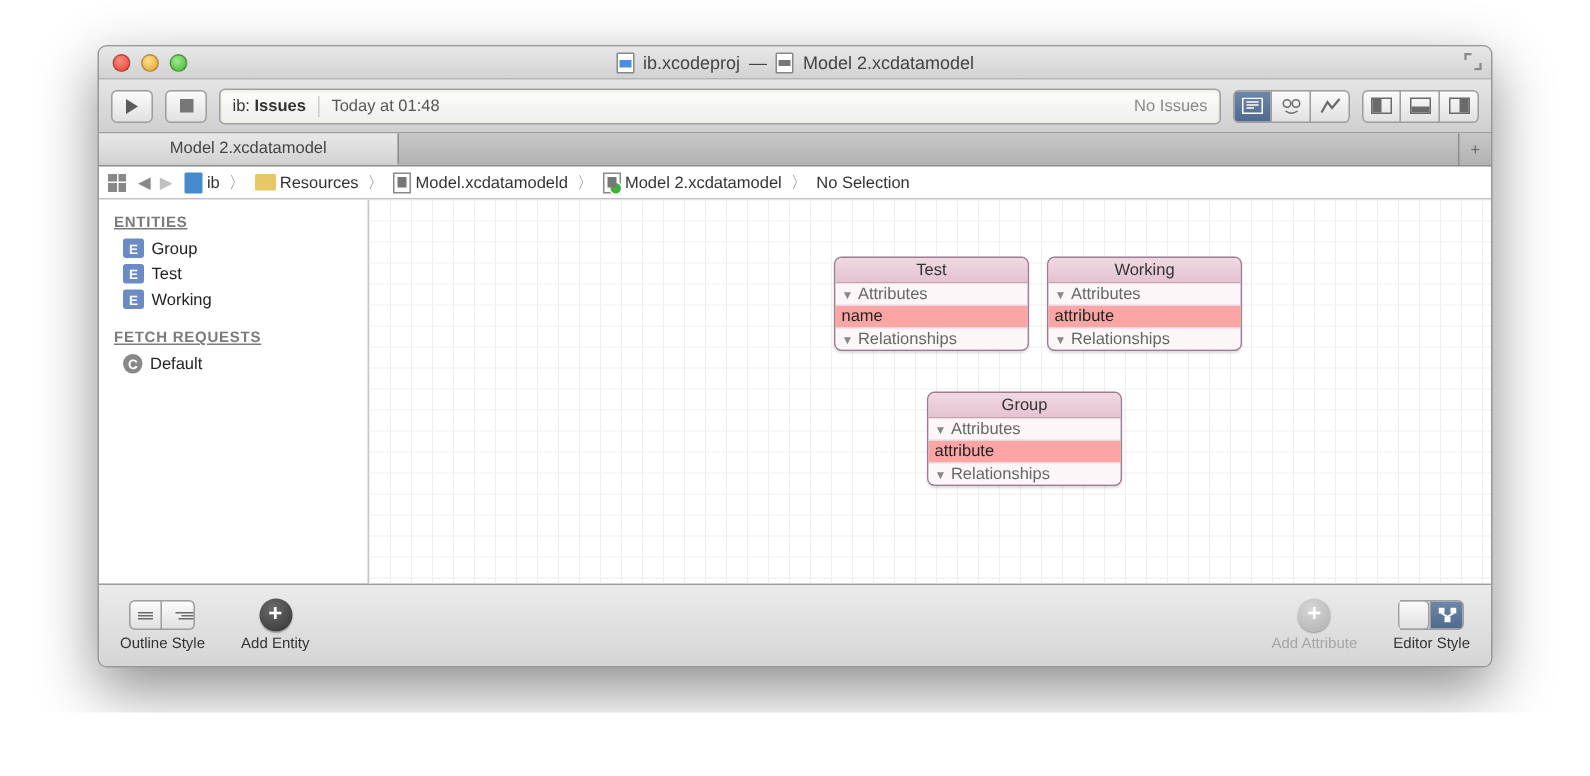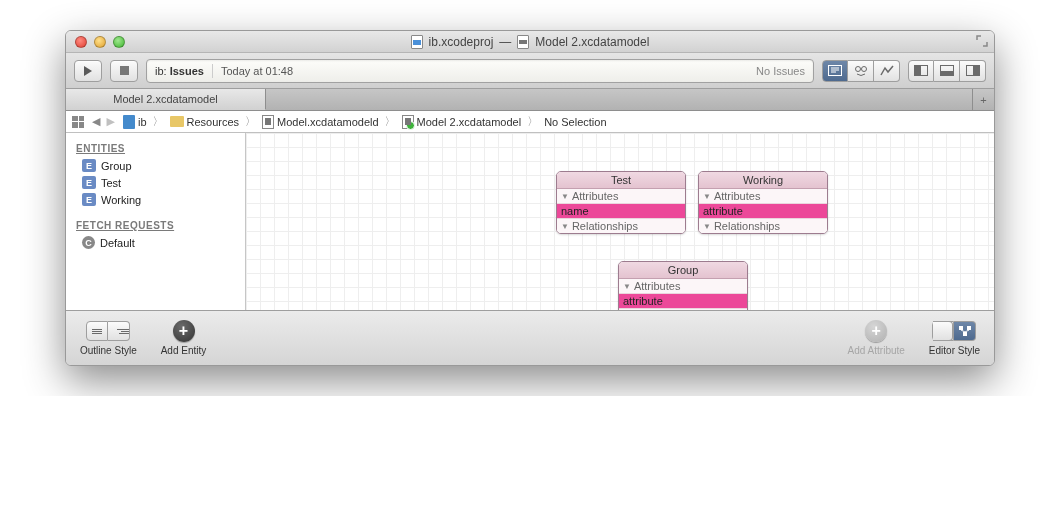--- a/index.html
+++ b/index.html
@@ -1,17 +1,17 @@
 <!DOCTYPE html>
 <html><head>
 <meta charset="utf-8">
 <style>
 * { box-sizing: border-box; margin: 0; padding: 0; }
 body { font-family: "Lucida Grande", "Helvetica Neue", Arial, sans-serif; font-size: 11px; background: #fff; }
-.window { width: 930px; height: 336px; margin: 30px auto; border: 1px solid #999; border-radius: 6px; overflow: hidden; box-shadow: 0 15px 40px rgba(0,0,0,0.45); background: #ededed; display: flex; flex-direction: column; }
+.window { width: 930px; height: 415px; margin: 30px auto; border: 1px solid #999; border-radius: 6px; overflow: hidden; box-shadow: 0 15px 40px rgba(0,0,0,0.45); background: #ededed; display: flex; flex-direction: column; }
 
 
 .titlebar { height: 22px; background: linear-gradient(#e8e8e8, #d2d2d2); border-bottom: 1px solid #b5b5b5; display: flex; align-items: center; position: relative; }
 .traffic { display: flex; gap: 7px; padding-left: 9px; }
 .tl { width: 12px; height: 12px; border-radius: 50%; border: 0.5px solid rgba(0,0,0,0.25); }
 .tl.red { background: radial-gradient(circle at 40% 35%, #ff8a80, #e03f32); }
 .tl.yellow { background: radial-gradient(circle at 40% 35%, #ffe08a, #e0a12f); }
 .tl.green { background: radial-gradient(circle at 40% 35%, #a0e88f, #3fb52f); }
 .titletext { position: absolute; left: 0; right: 0; text-align: center; color: #444; font-size: 12px; display: flex; justify-content: center; align-items: center; gap: 6px; pointer-events: none; }
 .doc-icon { width: 12px; height: 14px; background: #fff; border: 1px solid #888; border-radius: 1px; position: relative; display: inline-block; }
@@ -75,21 +75,21 @@
 .sidebar .item { display:flex; align-items:center; gap:5px; padding:2px 10px 2px 16px; color:#222; }
 .ebadge { width:14px; height:13px; background:#6a8bc4; color:#fff; font-size:9px; font-weight:bold; border-radius:2px; display:flex; align-items:center; justify-content:center; }
 .cbadge { width:13px; height:13px; background:#888; color:#fff; font-size:9px; font-weight:bold; border-radius:50%; display:flex; align-items:center; justify-content:center; }
 
 .canvas { flex:1; position:relative; background-color:#fff; background-image: linear-gradient(#eee 1px, transparent 1px), linear-gradient(90deg, #eee 1px, transparent 1px); background-size: 14px 14px; overflow:hidden; }
 
 .entity { position:absolute; width:130px; border:1px solid #9d7c8f; border-radius:5px; overflow:hidden; font-size:11px; background:#fff; box-shadow:0 1px 2px rgba(0,0,0,0.15); }
 .entity .ehdr { background: linear-gradient(#f0d9e2,#e4c3d0); text-align:center; padding:2px; font-weight:normal; color:#333; border-bottom:1px solid #c4a0b0; }
 .entity .erow { background:#fcf6f8; color:#666; padding:1px 4px; display:flex; align-items:center; gap:3px; border-bottom:1px solid #ead6dd; }
 .entity .erow:last-child { border-bottom:none; }
-.entity .attr { background:#ec4899; color:#222; padding:1px 4px; border-bottom:1px solid #ead6dd; }
+.entity .attr { background:#fca5a5; color:#222; padding:1px 4px; border-bottom:1px solid #ead6dd; }
 .tri { font-size:8px; color:#888; }
 
 
 .bottombar { height:55px; background: linear-gradient(#ebebeb,#d5d5d5); border-top:1px solid #9e9e9e; display:flex; align-items:center; padding:0 14px; }
 .bbitem { display:flex; flex-direction:column; align-items:center; gap:3px; color:#333; font-size:10px; }
 .bbitem.disabled { color:#a6a6a6; }
 .bbitem .ic { height:22px; display:flex; align-items:center; justify-content:center; }
 .plus-circle { width:22px; height:22px; border-radius:50%; background: radial-gradient(circle at 40% 30%, #6a6a6a, #333); display:flex; align-items:center; justify-content:center; color:#fff; font-size:16px; font-weight:bold; box-shadow: 0 1px 1px rgba(0,0,0,0.3); }
 .plus-circle.gray { background: radial-gradient(circle at 40% 30%, #d6d6d6, #b0b0b0); color:#fff; }
 .outline-seg { display:flex; }

